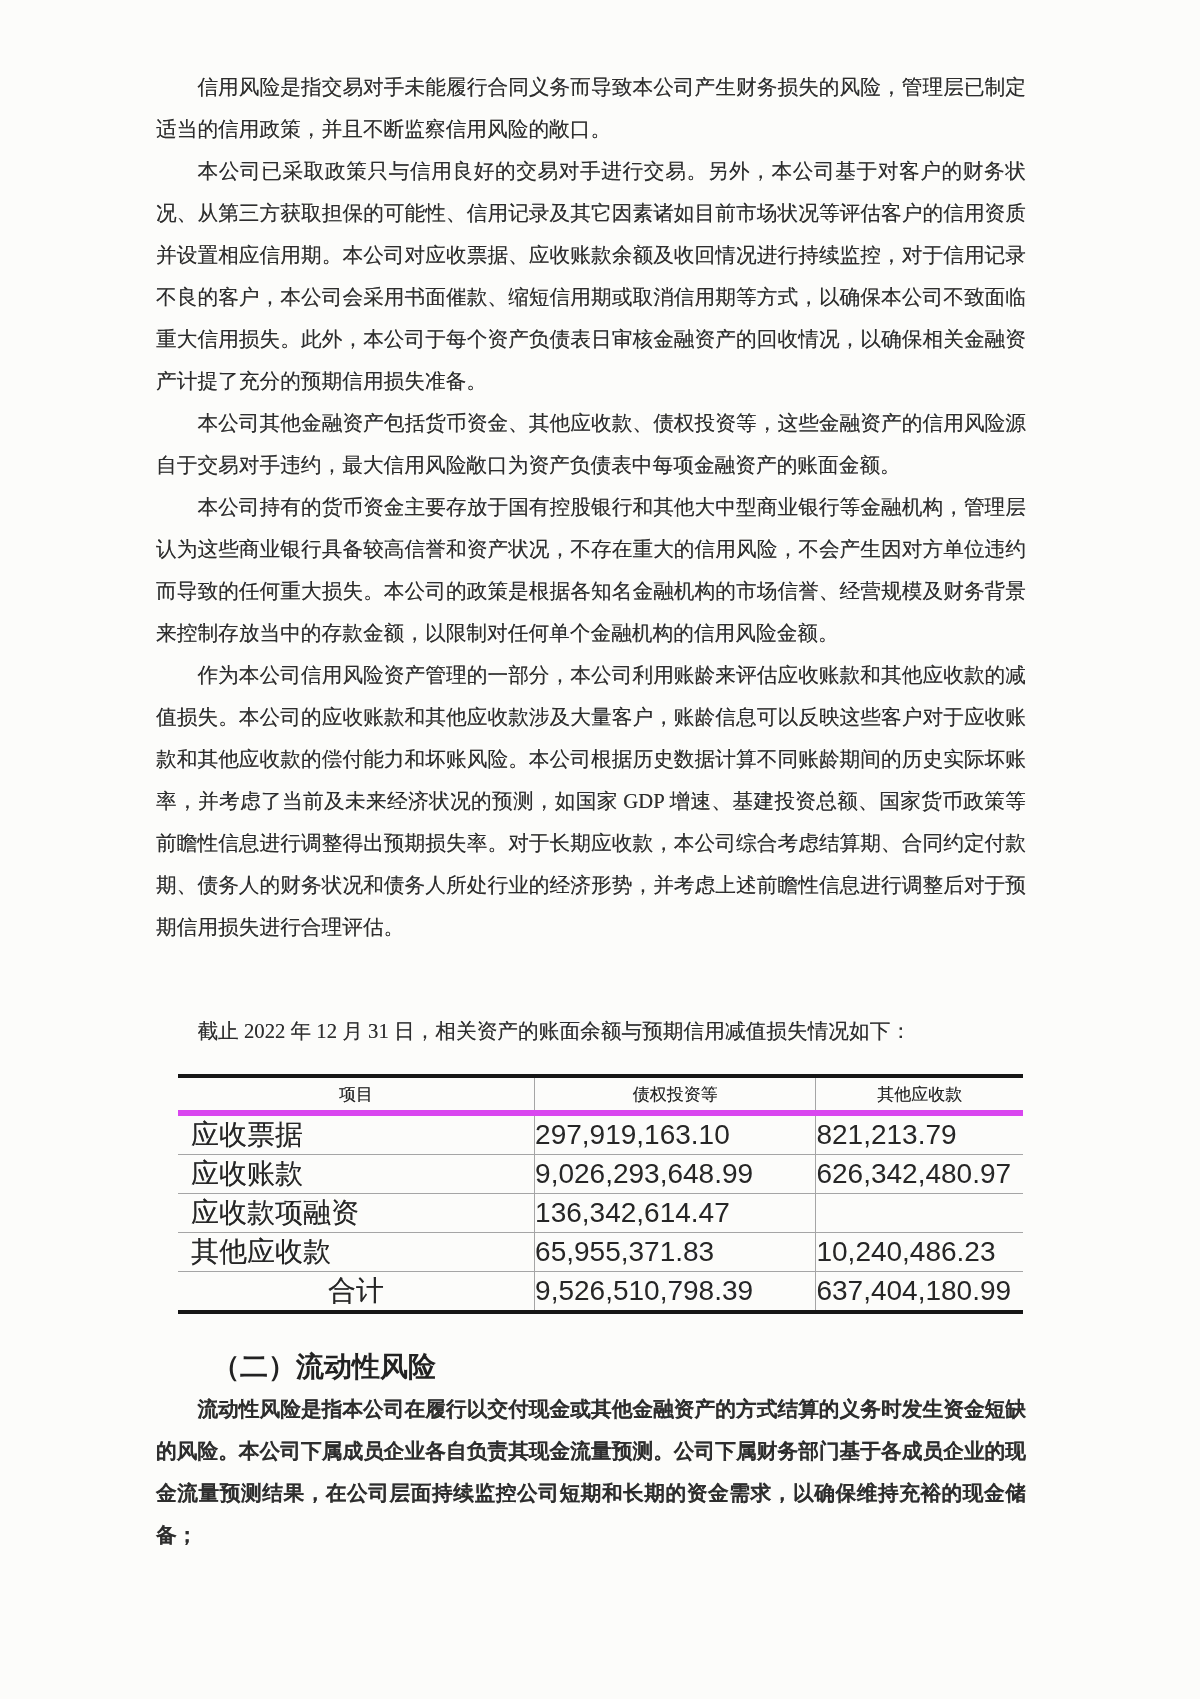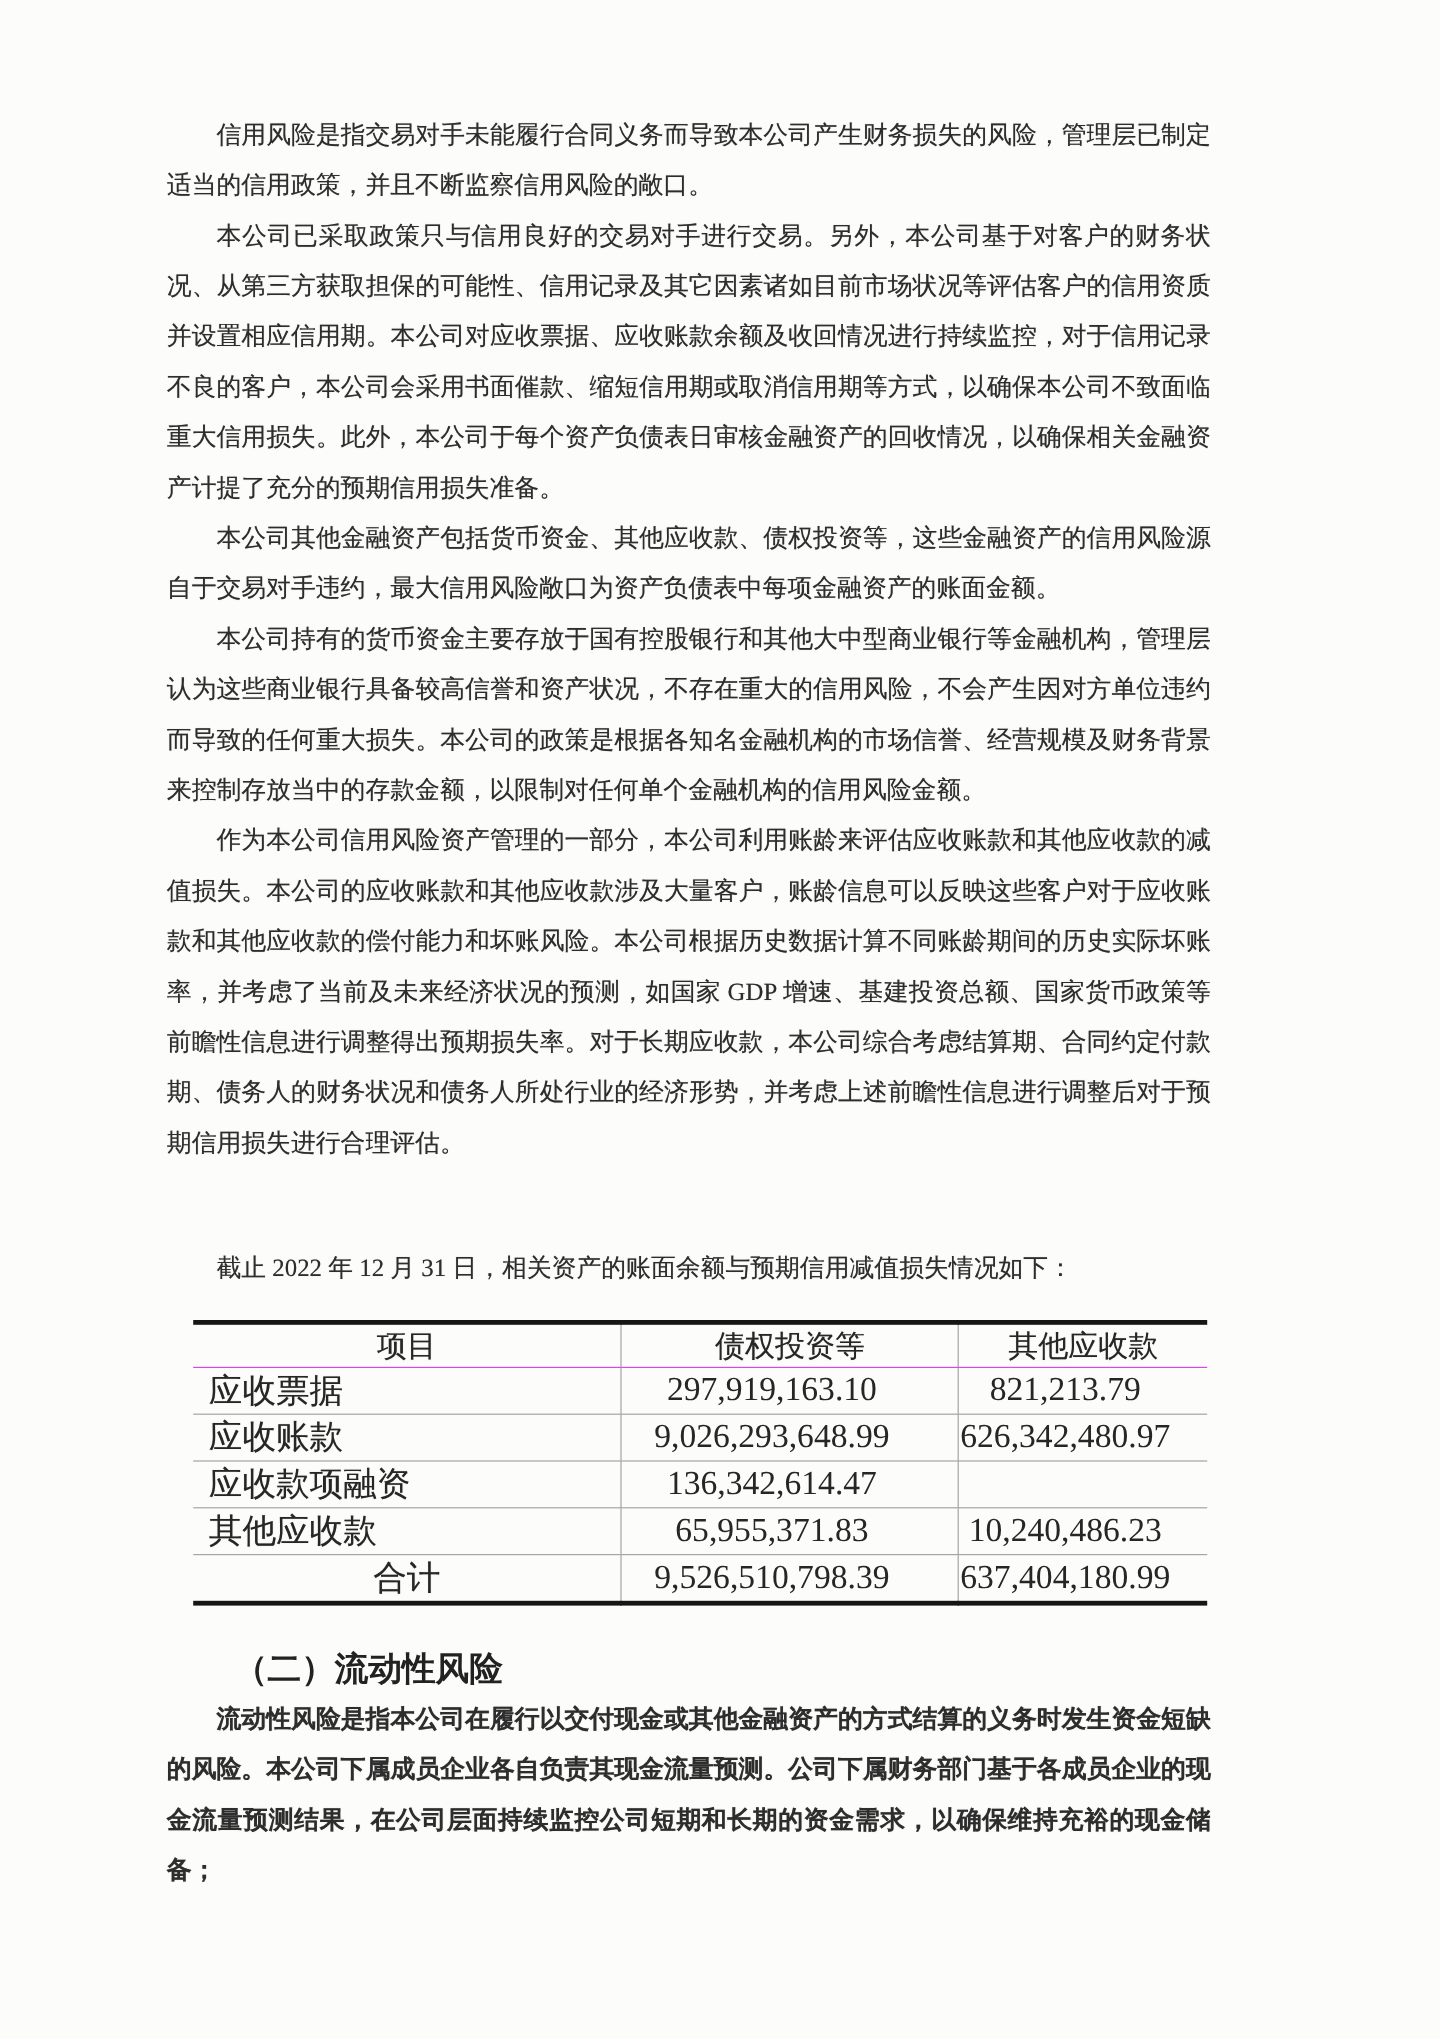--- a/index.html
+++ b/index.html
@@ -12,24 +12,24 @@
     position: relative;
     overflow: hidden;
   }
   .page {
     position: absolute;
     inset: 0;
     background: #fcfcfa;
   }
   .content {
     position: absolute;
-    left: 139px;
+    left: 156px;
     top: 0;
     width: 870px;
-    padding-top: 92px;
+    padding-top: 66px;
   }
   .body-para {
     font-size: 20.7px;
     line-height: 42px;
     text-align: justify;
     text-indent: 2em;
     color: #2d2d2d;
     text-shadow: 0 0 0.6px rgba(45,45,45,0.55);
   }
   .table-intro {
@@ -41,25 +41,25 @@
     width: 845px;
     border-collapse: collapse;
     table-layout: fixed;
     border-top: 4px solid #161616;
     border-bottom: 4px solid #161616;
   }
   table.impairment col.c1 { width: 42.2%; }
   table.impairment col.c2 { width: 33.3%; }
   table.impairment col.c3 { width: 24.5%; }
   table.impairment th {
-    font-size: 25px;
+    font-size: 17px;
     font-weight: normal;
     text-align: center;
     height: 37px;
-    border-bottom: 1px solid #d946ef;
+    border-bottom: 6px solid #d946ef;
     color: #262626;
     text-shadow: 0 0 0.6px rgba(38,38,38,0.5);
   }
   table.impairment td {
     height: 34px;
     border-bottom: 1px solid #a5a5a5;
     font-size: 28px;
     color: #262626;
     vertical-align: middle;
   }
@@ -67,23 +67,23 @@
     border-right: 1px solid #a5a5a5;
   }
   table.impairment tr:last-child td { border-bottom: none; }
   td.cell-item {
     text-align: left;
     padding-left: 13px;
     text-shadow: 0 0 0.6px rgba(38,38,38,0.5);
   }
   tr.total td.cell-item { text-align: center; padding-left: 0; }
   td.cell-balance, td.cell-provision {
-    text-align: center;
+    text-align: left;
     padding-right: 30px;
-    font-family: Liberation Serif, serif;
+    font-family: Liberation Sans, sans-serif;
     font-size: 20px;
     color: #1f1f1f;
   }
   .section-heading {
     margin-top: 32px;
     margin-left: 2em;
     font-family: "Liberation Sans", "DejaVu Sans", sans-serif;
     font-weight: 700;
     font-size: 28px;
     line-height: 42px;

